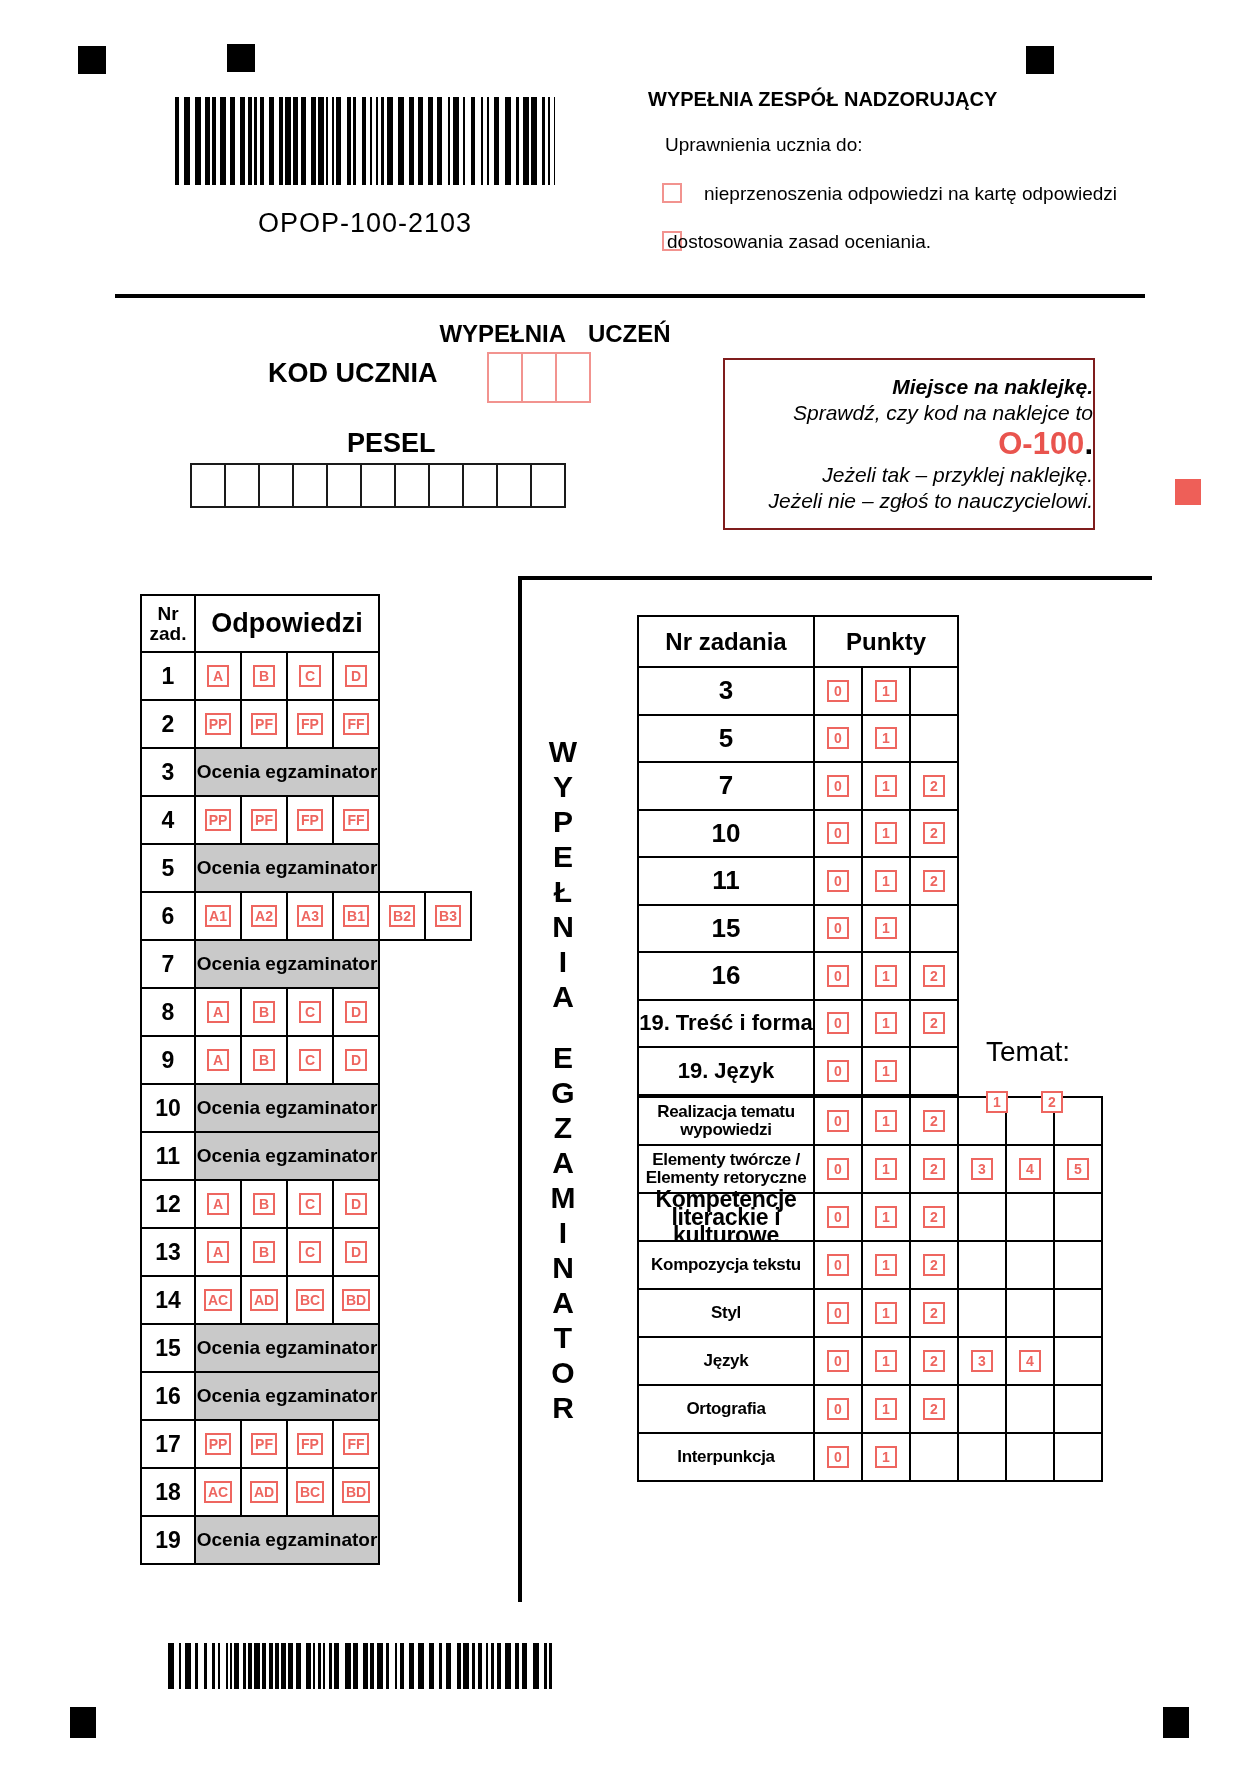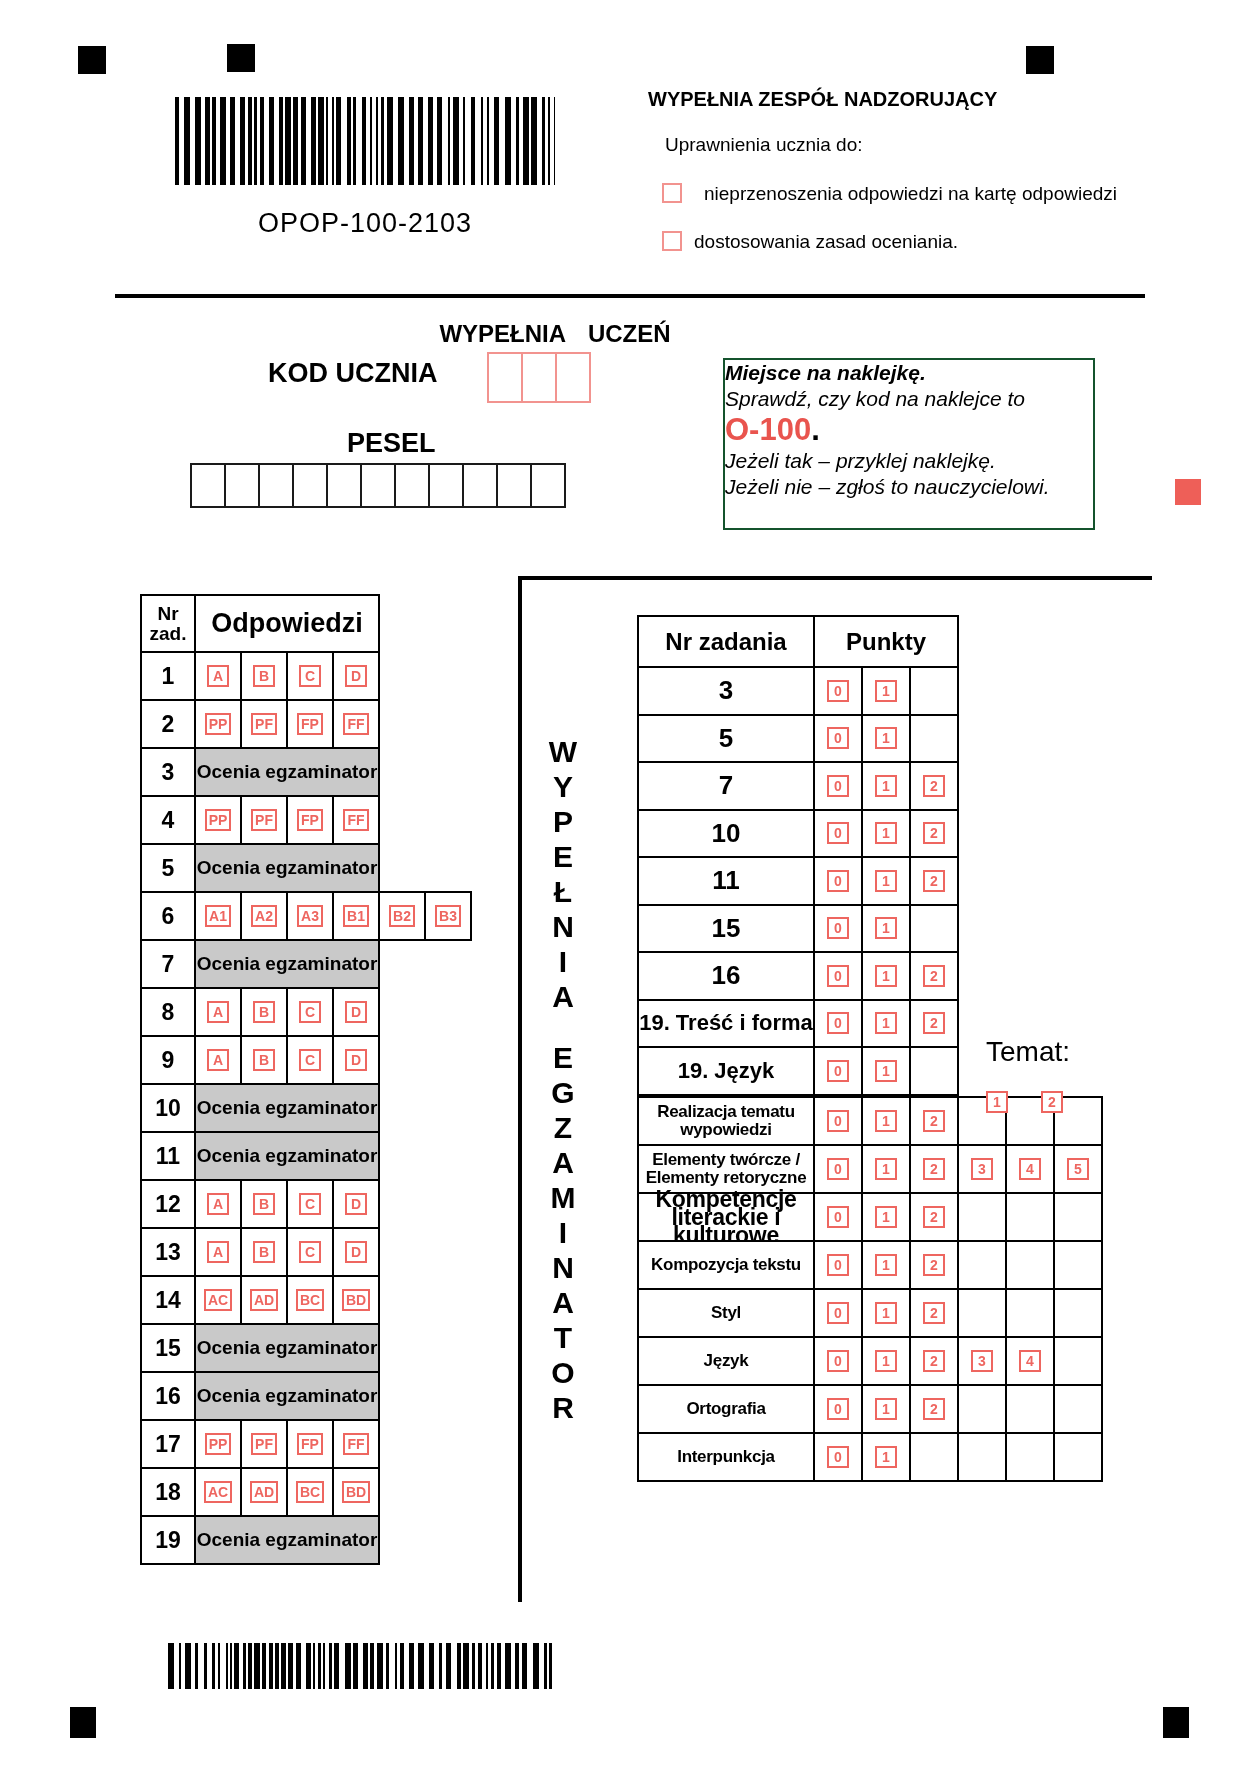--- a/index.html
+++ b/index.html
@@ -19,21 +19,21 @@
   .chklabel{position:absolute;font-size:19px}
   .divider{position:absolute;height:4px;background:#000}
   .student-title{position:absolute;font-weight:bold;font-size:24px;text-align:center;word-spacing:16px}
   .biglabel{position:absolute;font-weight:bold;font-size:27px}
   .cellrow{position:absolute;display:flex}
   .kcell{width:36px;height:51px;border:2px solid #f2938f;box-sizing:border-box;background:#fff}
   .kcell+.kcell{margin-left:-2px}
   .pslot{width:36px;height:45px;border:2px solid #1a1a1a;box-sizing:border-box;background:#fff}
   .pslot+.pslot{margin-left:-2px}
   
-  .sticker{position:absolute;border:2px solid #14532d;box-sizing:border-box;text-align:left;}
+  .sticker{position:absolute;border:2px solid #7f1d1d;box-sizing:border-box;text-align:right;padding-top:14px}
   .sticker .l{font-style:italic;font-size:21px;line-height:26px}
   .sticker .l1{font-weight:bold}
   .sticker .codeline{font-size:31px;font-weight:bold;line-height:36px;font-style:normal}
   .sticker .red{color:#e9544e}
   
   .chip{display:inline-flex;align-items:center;justify-content:center;min-width:22px;height:22px;
         padding:0 2px;box-sizing:border-box;border:2px solid #ee6660;color:#ee6660;
         font-weight:bold;font-size:14px;line-height:1;background:#fff}
   
   .atable{position:absolute;left:140px;top:594px}
@@ -162,21 +162,21 @@
       <div class="bar" style="width: 4px;"></div>
       <div class="bar b" style="width: 3px;"></div>
     </div>
   <div class="code-label" style="left:175px;top:208px;width:380px;text-align:center">OPOP-100-2103</div>
 
   <div class="sup-title" style="left:648px;top:88px">WYPEŁNIA ZESPÓŁ NADZORUJĄCY</div>
   <div class="sup-sub" style="left:665px;top:134px">Uprawnienia ucznia do:</div>
   <div class="chkbox" style="left:662px;top:183px"></div>
   <div class="chklabel" style="left:704px;top:183px">nieprzenoszenia odpowiedzi na kartę odpowiedzi</div>
   <div class="chkbox" style="left:662px;top:231px"></div>
-  <div class="chklabel" style="left:694px;top:231px">dostosowania zasad oceniania.</div>
+  <div class="chklabel" style="left:667px;top:231px">dostosowania zasad oceniania.</div>
 
   <div class="divider" style="left:115px;top:294px;width:1030px"></div>
   <div class="student-title" style="left:255px;top:320px;width:600px">WYPEŁNIA  UCZEŃ</div>
 
   <div class="biglabel" style="left:268px;top:358px">KOD UCZNIA</div>
   <div class="cellrow" id="kod-cells" style="left:487px;top:352px">
       <div class="kcell"></div>
       <div class="kcell"></div>
       <div class="kcell"></div>
     </div>

